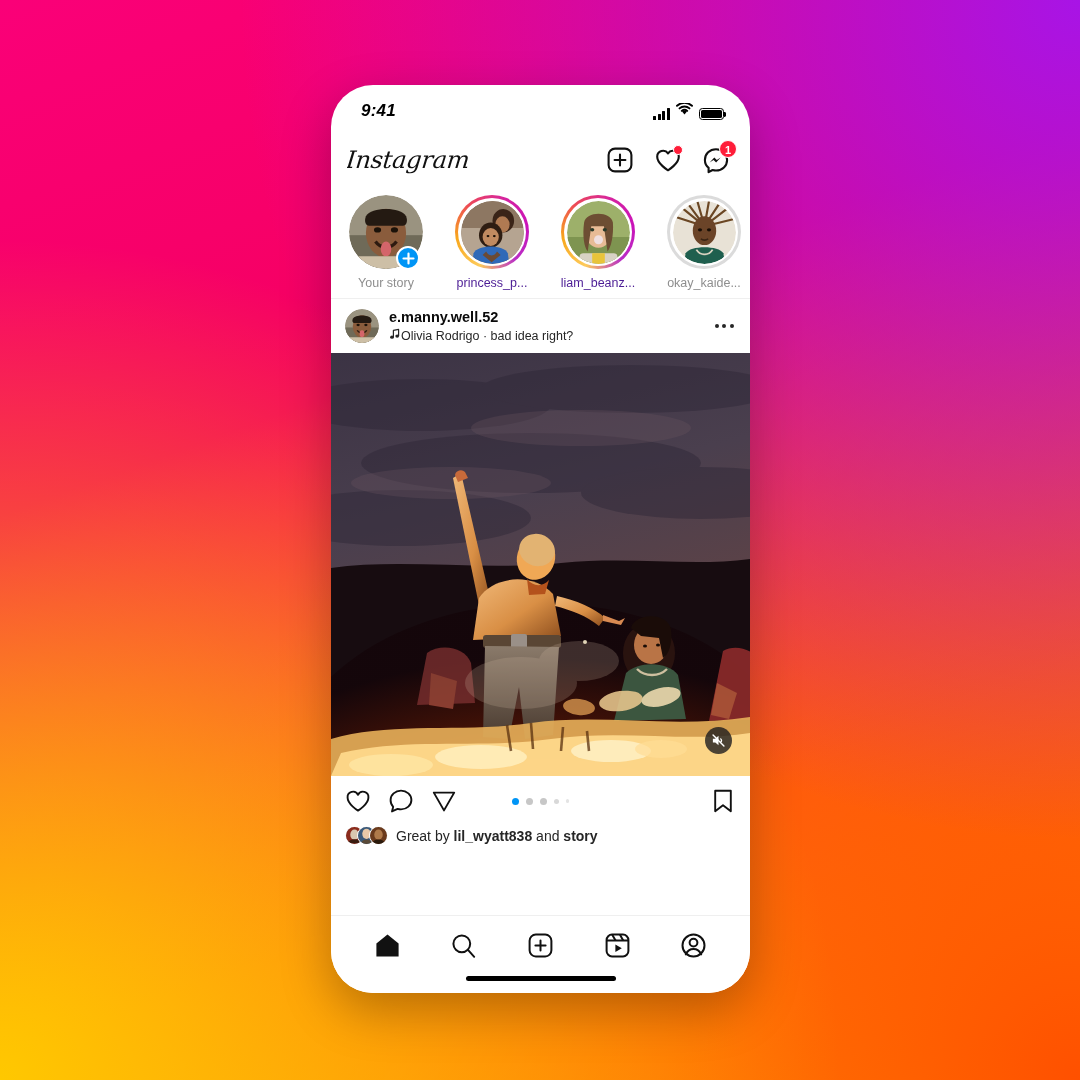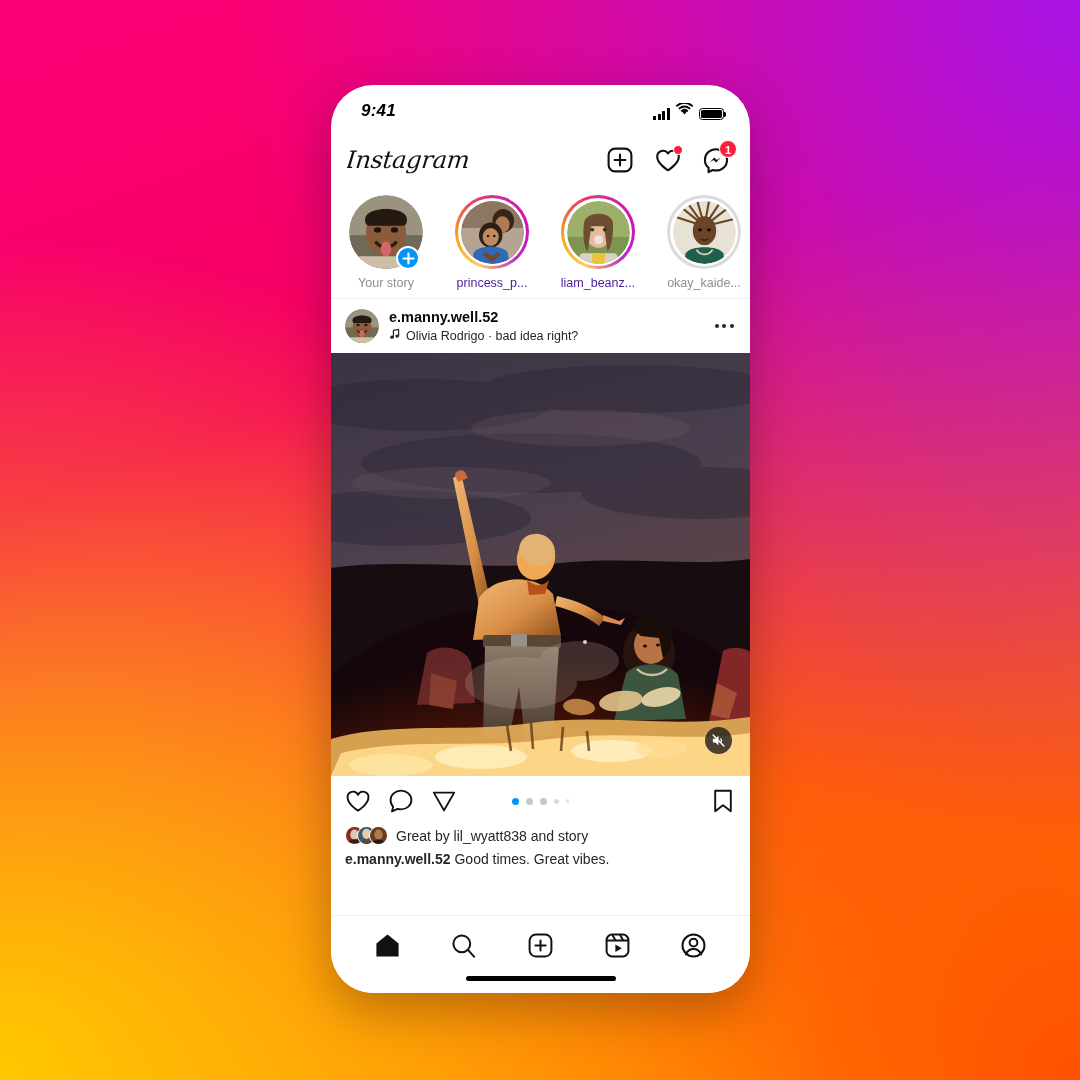--- a/index.html
+++ b/index.html
@@ -106,21 +106,21 @@
 
   
   #post-header {
     height:54px; display:flex; align-items:center;
     padding:0 14px 0 14px; gap:10px;
   }
   #post-av { width:34px; height:34px; border-radius:50%; overflow:hidden; flex:0 0 34px; }
   #post-av svg { width:100%; height:100%; display:block; }
   #post-meta { flex:1; min-width:0; }
   #post-user { font-size:14.5px; font-weight:700; color:#0a0a0a; line-height:1.25; }
-  #post-audio { display:flex; align-items:center; gap:5px; font-size:12.5px; color:#262626; line-height:1.3; margin-top:2px; }
+  #post-audio { display:flex; align-items:center; font-size:12.5px; color:#262626; line-height:1.3; margin-top:2px; }
   #post-audio svg { width:12px; height:12px; flex:0 0 12px; }
   #post-more { display:flex; gap:3.4px; padding:8px 2px; }
   #post-more i { width:4.2px; height:4.2px; border-radius:50%; background:#262626; display:block; }
 
   
   #media { position:relative; width:100%; height:423px; background:#120a14; overflow:hidden; }
   #media svg { width:100%; height:100%; display:block; }
   #mute-btn {
     position:absolute; right:18px; bottom:22px;
     width:27px; height:27px; border-radius:50%;
@@ -148,21 +148,21 @@
   
   #likes { display:flex; align-items:center; gap:8px; padding:0 14px 5px; }
   #like-avs { display:flex; align-items:center; }
   #like-avs .la {
     width:19px; height:19px; border-radius:50%; overflow:hidden;
     border:1.8px solid #fff; margin-left:-7px; background:#ccc;
   }
   #like-avs .la:first-child { margin-left:0; }
   #like-avs .la svg { width:100%; height:100%; display:block; }
   #likes-text { font-size:14px; color:#262626; }
-  #likes-text b { font-weight:400; }
+  #likes-text b { font-weight:700; }
   #caption { padding:0 14px; font-size:14px; color:#262626; line-height:1.35; }
   #caption b { font-weight:700; }
 
   
   #bottom-nav {
     position:absolute; left:0; right:0; bottom:0;
     height:78px; background:#fff;
     border-top:1px solid #efefef;
     display:flex; align-items:flex-start; justify-content:space-around;
     padding:16px 18px 0;
@@ -588,23 +588,20 @@
             <ellipse cx="10" cy="9" rx="5" ry="6" fill="#b07a4a"></ellipse>
             <path d="M2 20c2-7 14-7 16 0z" fill="#2a1a0c"></path>
           </svg>
       </span>
     </div>
     <div id="likes-text">
       <span>Great by </span><b>lil_wyatt838</b><span> and </span><b>story</b>
     </div>
   </div>
 
-  <div id="caption">
-    <b>e.manny.well.52</b><span> Good times. Great vibes.</span>
-  </div>
 
   <div id="bottom-nav">
     <span class="nicon">
       <svg viewBox="0 0 27 27" fill="none">
         <path d="M2.4 11.6L13.5 2.6l11.1 9v13H2.4z" fill="#111"></path>
       </svg>
     </span>
     <span class="nicon">
       <svg viewBox="0 0 27 27" fill="none">
         <circle cx="11.8" cy="11.8" r="8.4" stroke="#111" stroke-width="2"></circle>

